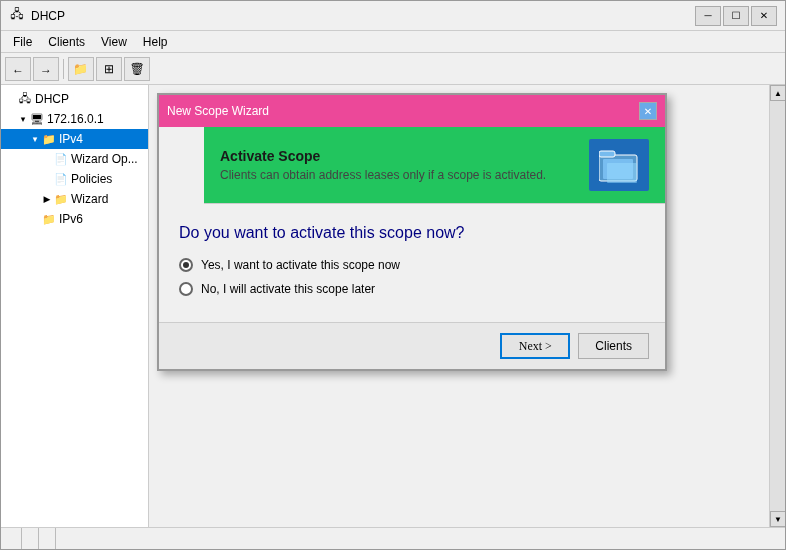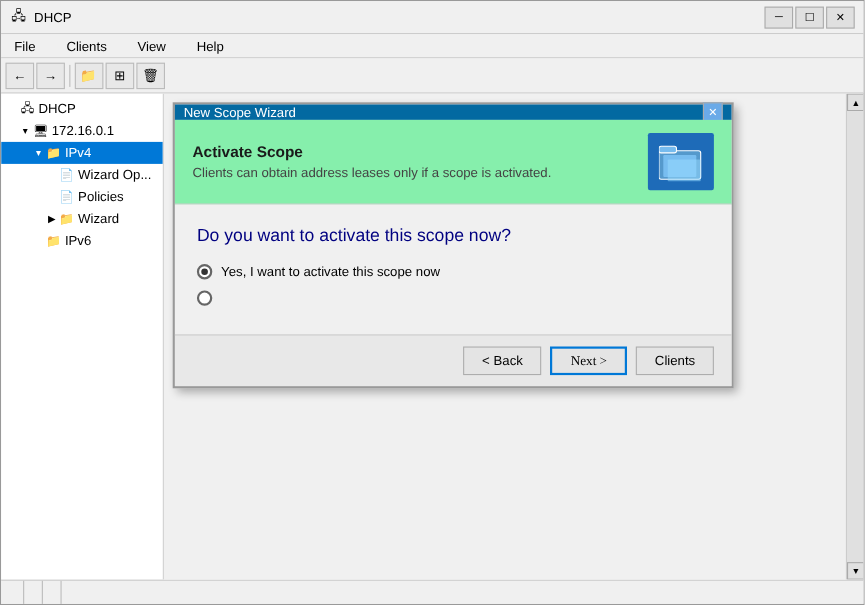--- a/index.html
+++ b/index.html
@@ -62,21 +62,20 @@
     }
 
     
     .menu-bar {
       height: 22px;
       background: #f0f0f0;
       display: flex;
       align-items: center;
       padding: 0 4px;
       border-bottom: 1px solid #ccc;
-      gap: 12px;
     }
     .menu-item {
       padding: 2px 8px;
       font-size: 12px;
       cursor: pointer;
     }
 
     
     .toolbar {
       height: 32px;
@@ -157,23 +156,23 @@
     
     .dialog {
       width: 510px;
       background: #f0f0f0;
       border: 2px solid #999;
       box-shadow: 4px 4px 8px rgba(0,0,0,0.3);
       display: flex;
       flex-direction: column;
     }
     .dialog-title-bar {
-      background: #0369a1;
+      background: #ec4899;
       color: white;
-      height: 14px;
+      height: 32px;
       display: flex;
       align-items: center;
       padding: 0 8px;
       font-size: 12px;
       font-weight: normal;
       user-select: none;
     }
     .dialog-title-bar-text { flex: 1; }
     .dialog-title-btn {
       width: 18px;
@@ -183,25 +182,26 @@
       display: flex;
       align-items: center;
       justify-content: center;
       font-size: 10px;
       cursor: pointer;
       color: white;
     }
 
     
     .dialog-header {
-      background: #86efac;
+      background: #22c55e;
       padding: 12px 16px;
       display: flex;
       align-items: center;
       border-bottom: 1px solid #ccc;
+      margin-left: 45px;
     }
     .dialog-header-text { flex: 1; }
     .dialog-header-title {
       font-size: 14px;
       font-weight: bold;
       color: #1a1a1a;
       margin-bottom: 4px;
     }
     .dialog-header-subtitle {
       font-size: 12px;
@@ -434,25 +434,25 @@
           <div class="dialog-body">
             <div class="dialog-question">Do you want to activate this scope now?</div>
 
             <div class="radio-option">
               <div class="radio-circle checked"></div>
               <span class="radio-label">Yes, I want to activate this scope now</span>
             </div>
 
             <div class="radio-option">
               <div class="radio-circle"></div>
+              <span class="radio-label">No, I will activate this scope later</span>
             </div>
           </div>
 
           <div class="dialog-footer">
-            <button class="dialog-btn">&lt; Back</button>
             <button class="dialog-btn primary">Next &gt;</button>
             <button class="dialog-btn">Clients</button>
           </div>
 
         </div>
       </div>
     </div>
   </div>
 
   <div class="status-bar">

